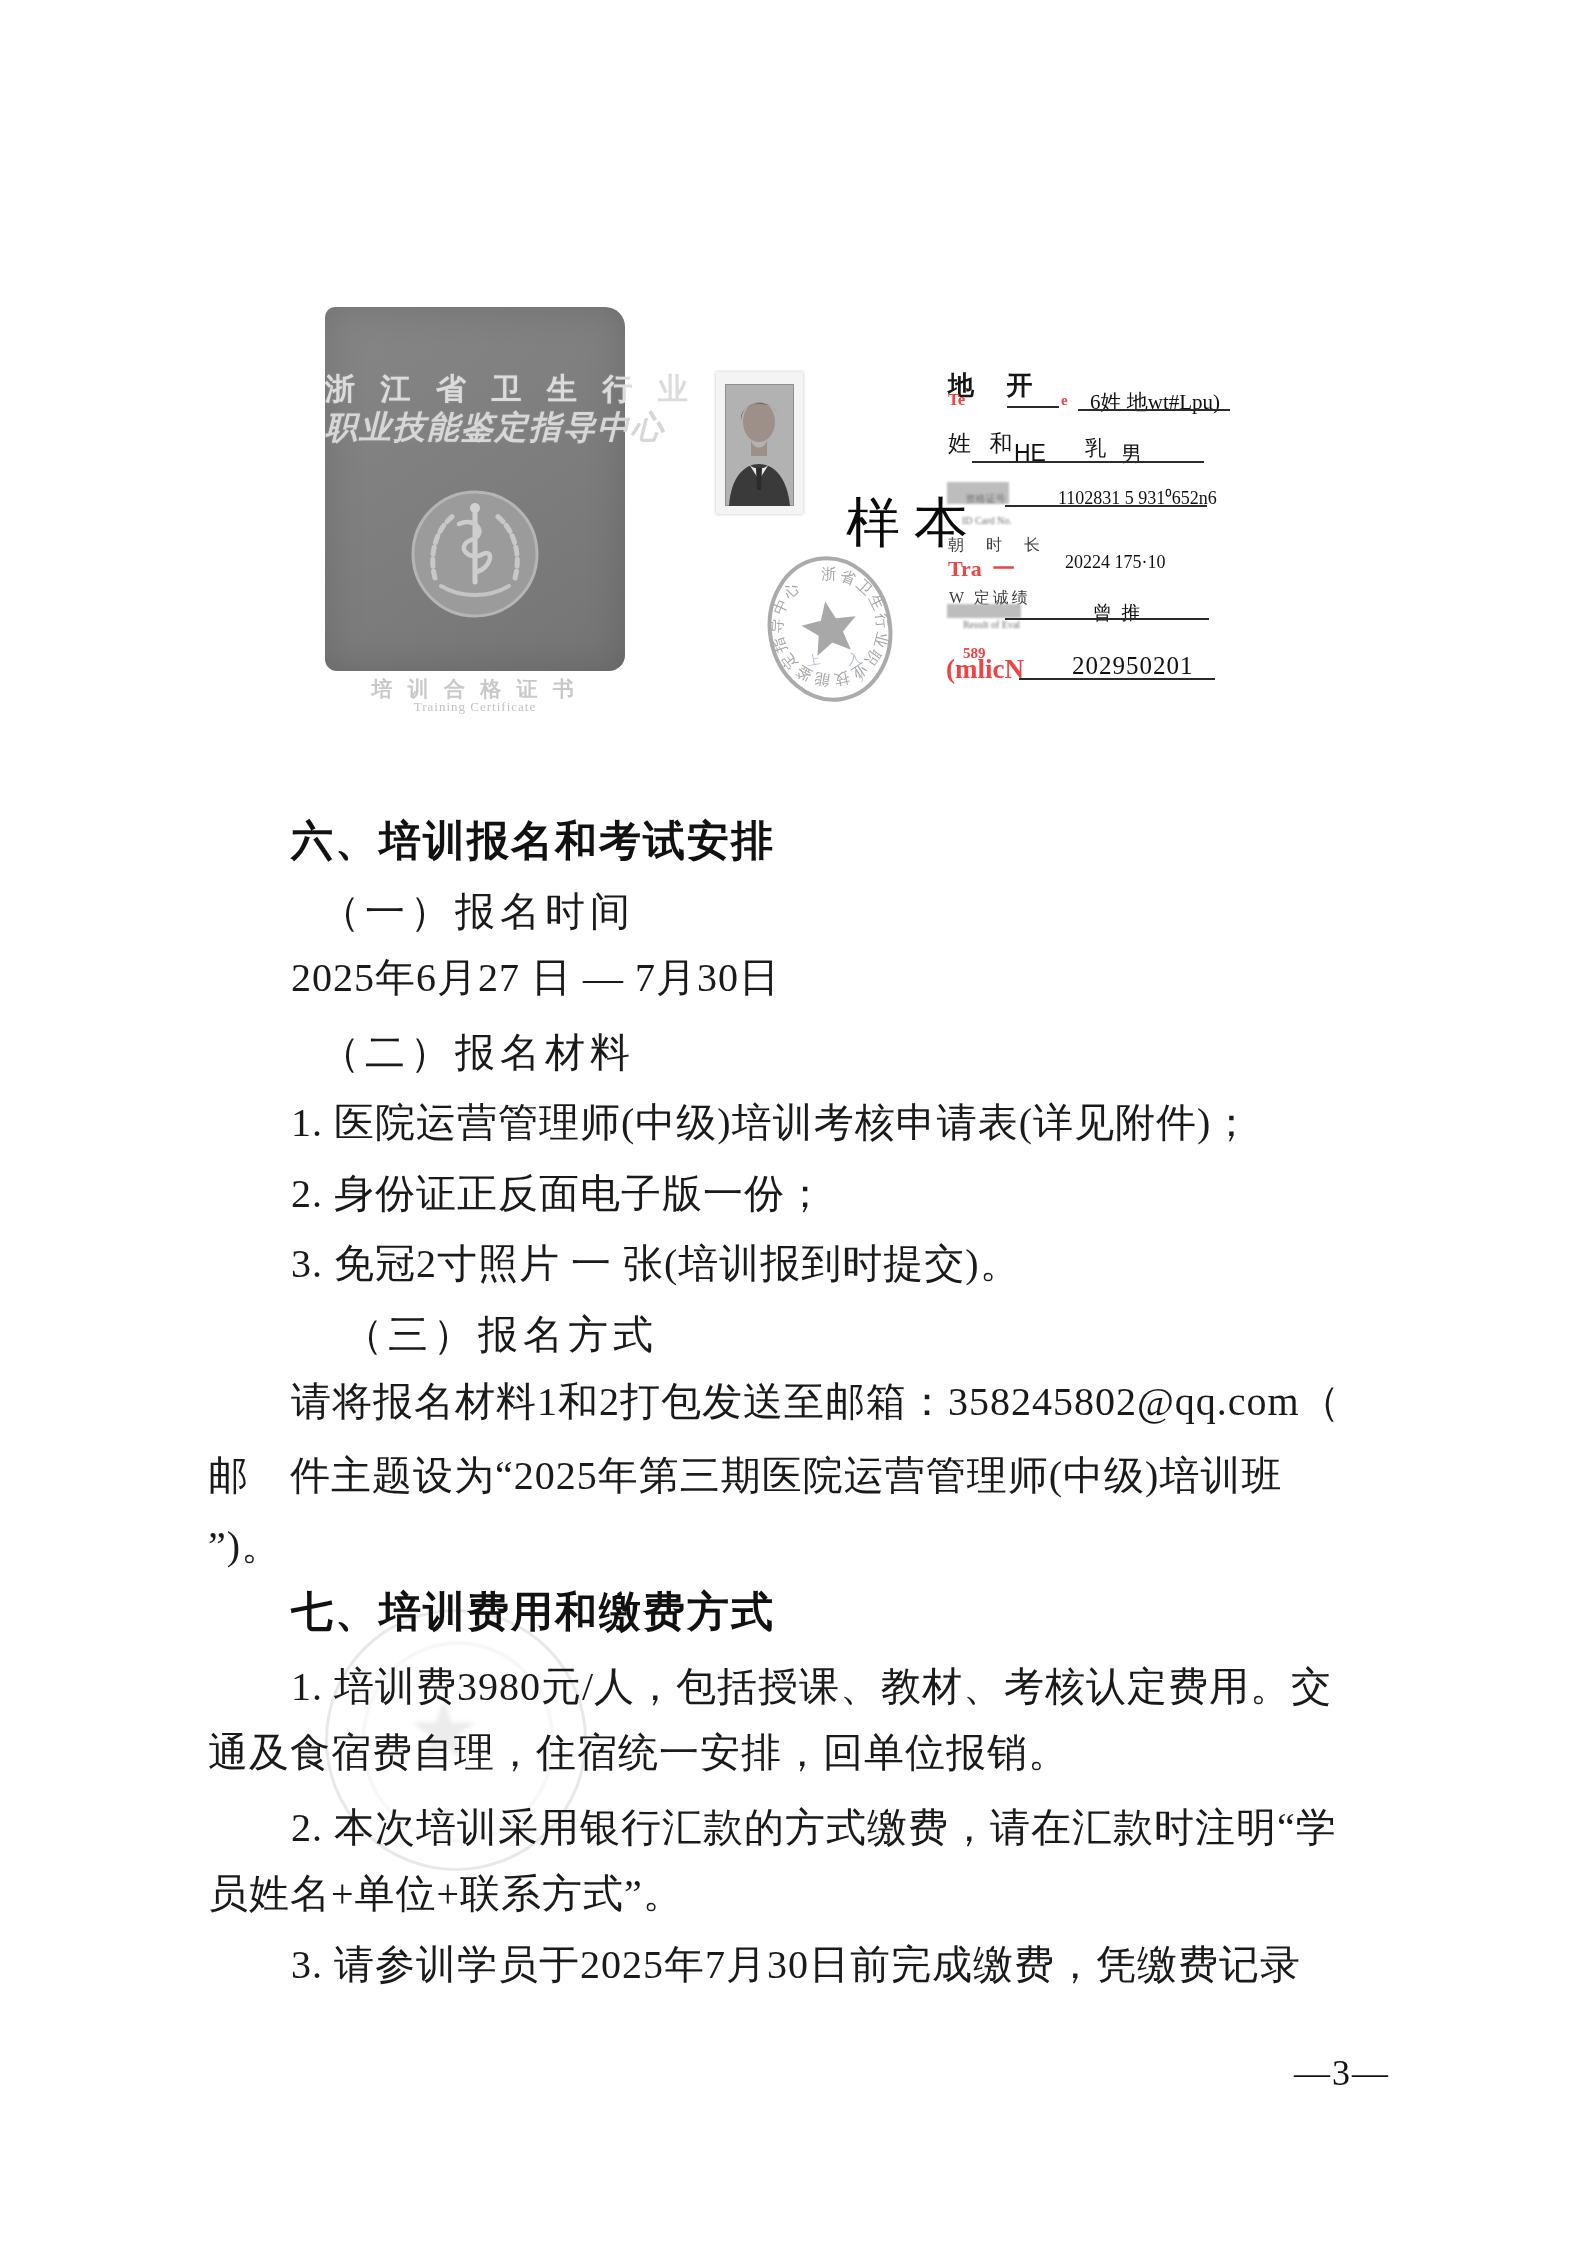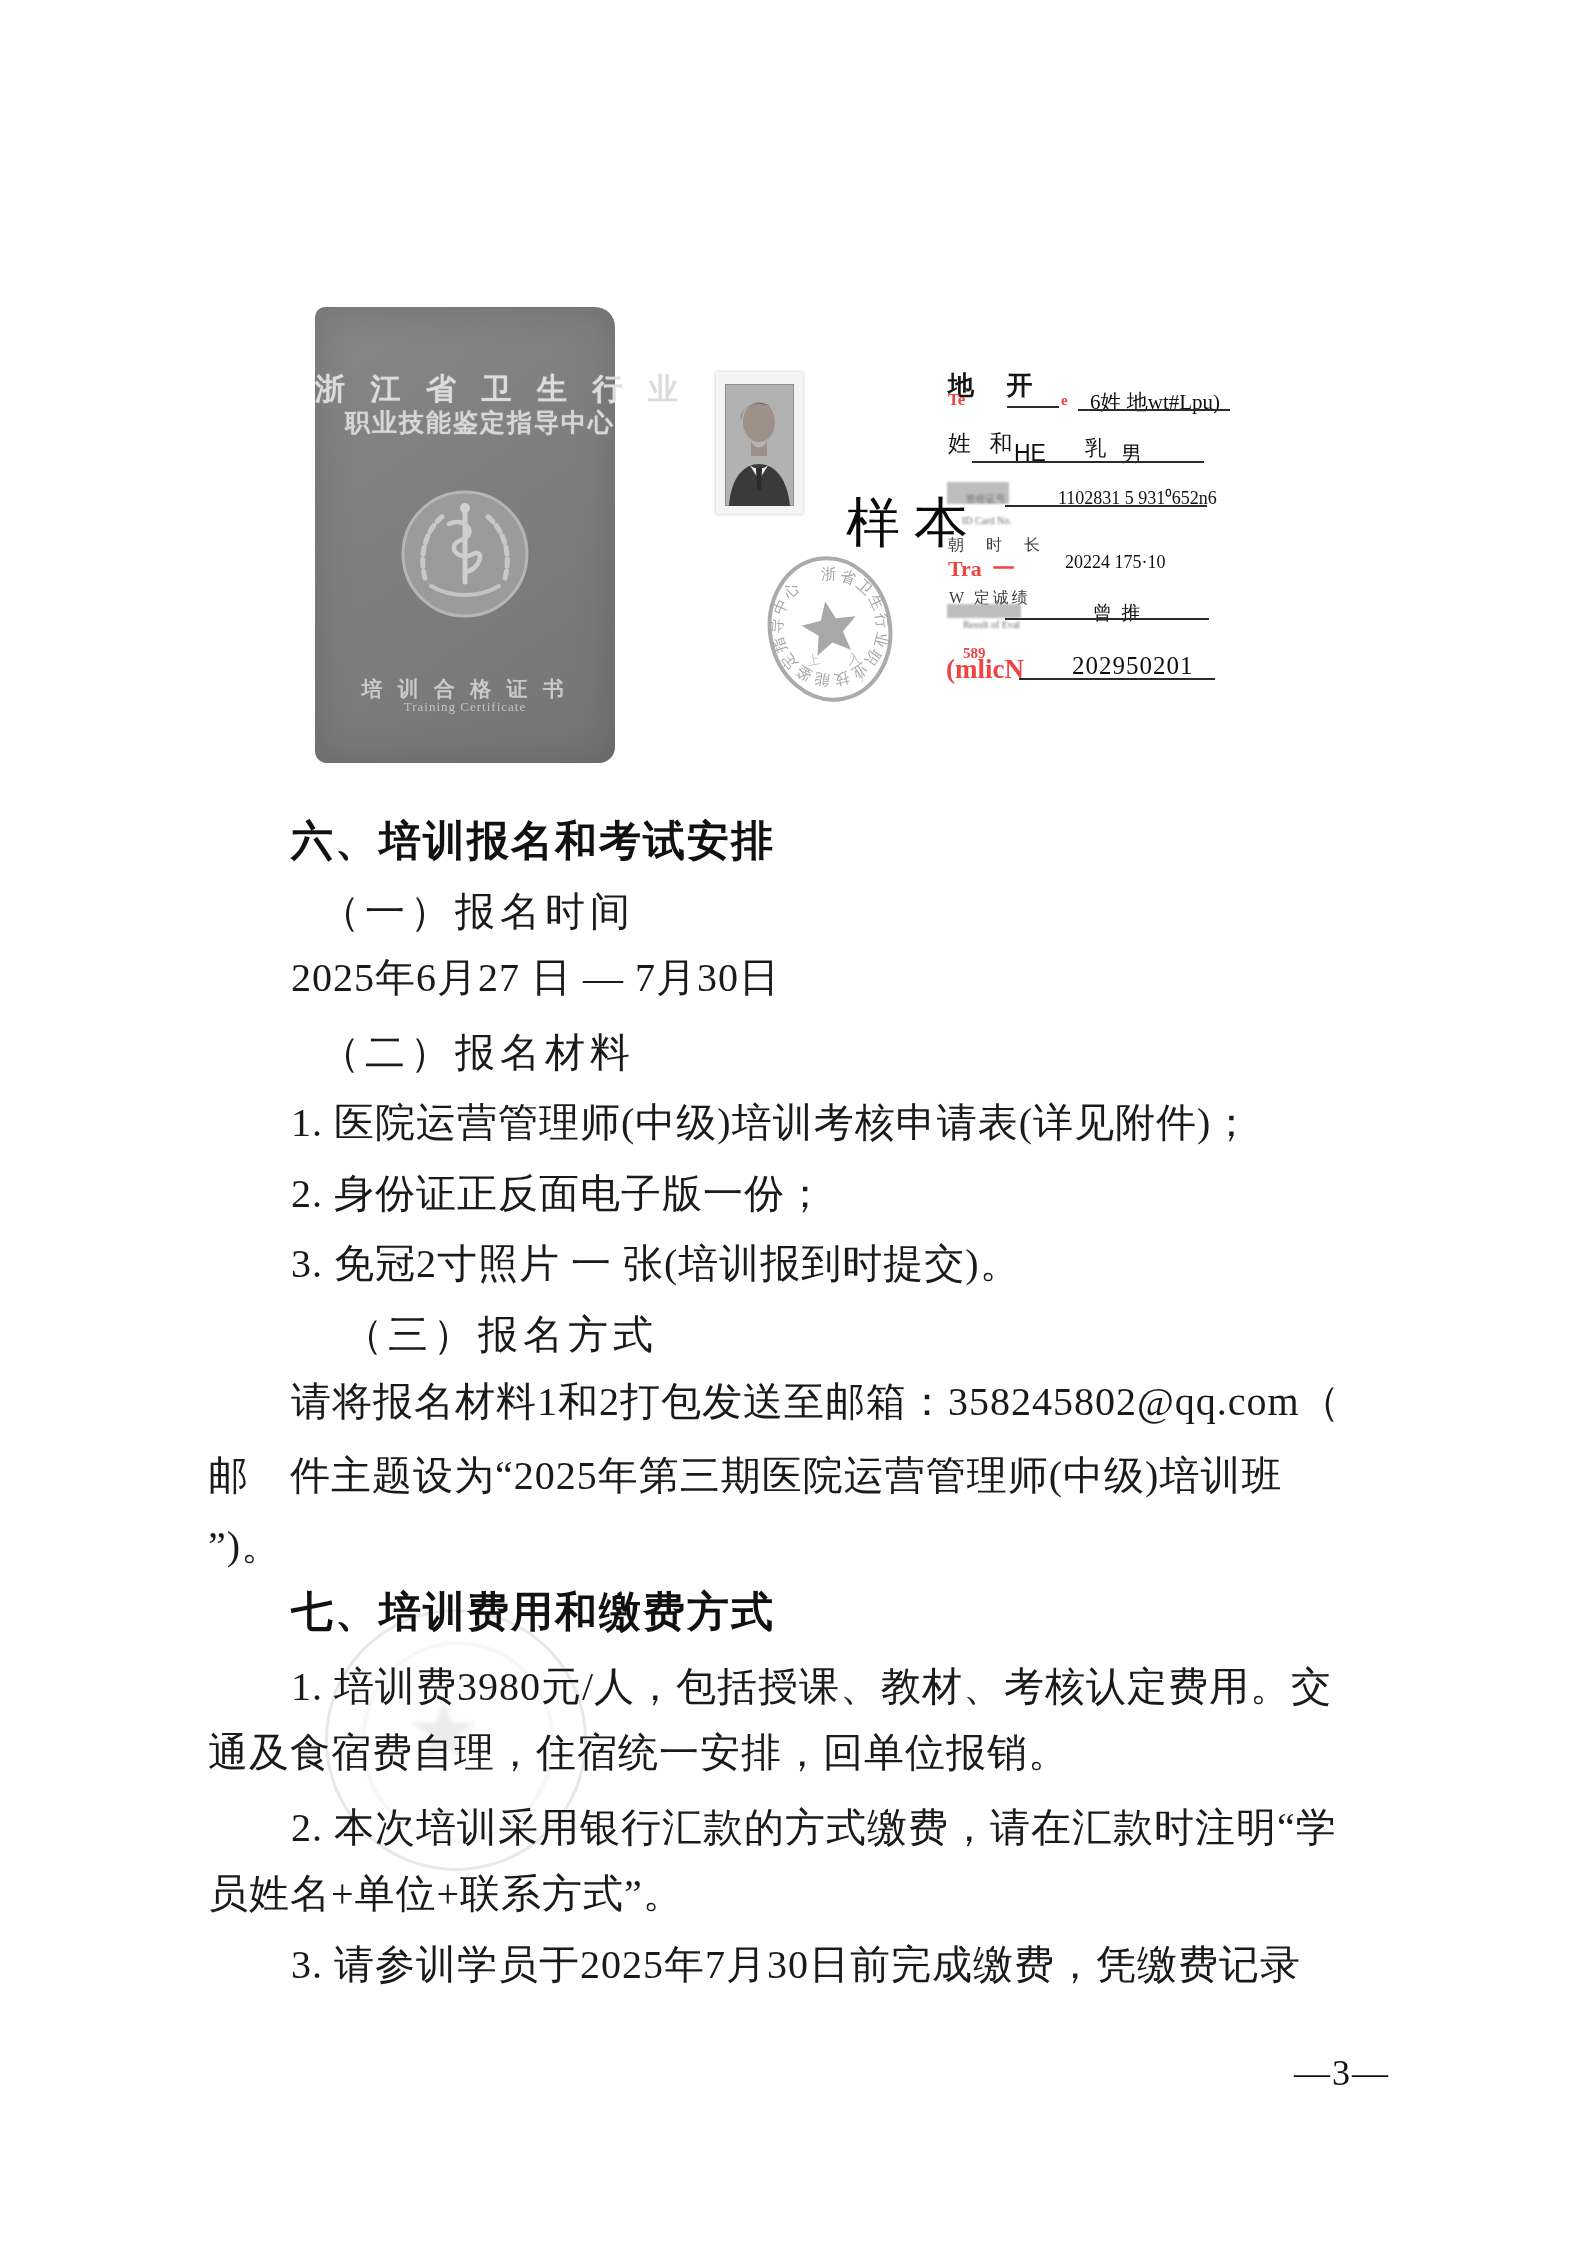--- a/index.html
+++ b/index.html
@@ -4,35 +4,35 @@
 <style>
   html,body{margin:0;padding:0;background:#e8e8e8;}
   .page{
     position:relative;width:1586px;height:2244px;margin:0 auto;
     background:#ffffff;overflow:hidden;
     font-family:"Liberation Serif","DejaVu Serif",serif;
     color:#1c1c1c;
   }
   
   .booklet{
-    position:absolute;left:315px;top:307px;width:300px;height:456px;
+    position:absolute;left:325px;top:307px;width:300px;height:364px;
     background:linear-gradient(145deg,#868686 0%,#7d7d7d 55%,#747474 100%);
     border-radius:10px 20px 16px 12px;
     box-shadow:inset 0 0 40px rgba(0,0,0,.15);
   }
   .booklet .org1{
     position:absolute;left:0;top:62px;width:100%;text-align:center;
     font-family:"Liberation Serif",serif;font-weight:700;
     font-size:30px;letter-spacing:9px;color:#dcdcdc;
     text-shadow:0 0 2px rgba(255,255,255,.25);white-space:pre;
   }
   .booklet .org2{
     position:absolute;left:0;top:99px;width:100%;text-align:right;
-    font-weight:700;font-size:25px;letter-spacing:2px;color:#d7d7d7;
-    text-shadow:0 0 2px rgba(255,255,255,.25);white-space:pre;
+    font-weight:700;font-size:32px;letter-spacing:2px;color:#d7d7d7;
+    text-shadow:0 0 2px rgba(255,255,255,.25);white-space:pre;font-style:italic;
   }
   .booklet .emblem{position:absolute;left:86px;top:183px;}
   .booklet .cap1{
     position:absolute;left:0;top:368px;width:100%;text-align:center;
     font-size:21px;letter-spacing:5px;color:#c9c9c9;font-weight:600;white-space:pre;
   }
   .booklet .cap2{
     position:absolute;left:0;top:392px;width:100%;text-align:center;
     font-size:13px;letter-spacing:1px;color:#c2c2c2;white-space:pre;
   }

